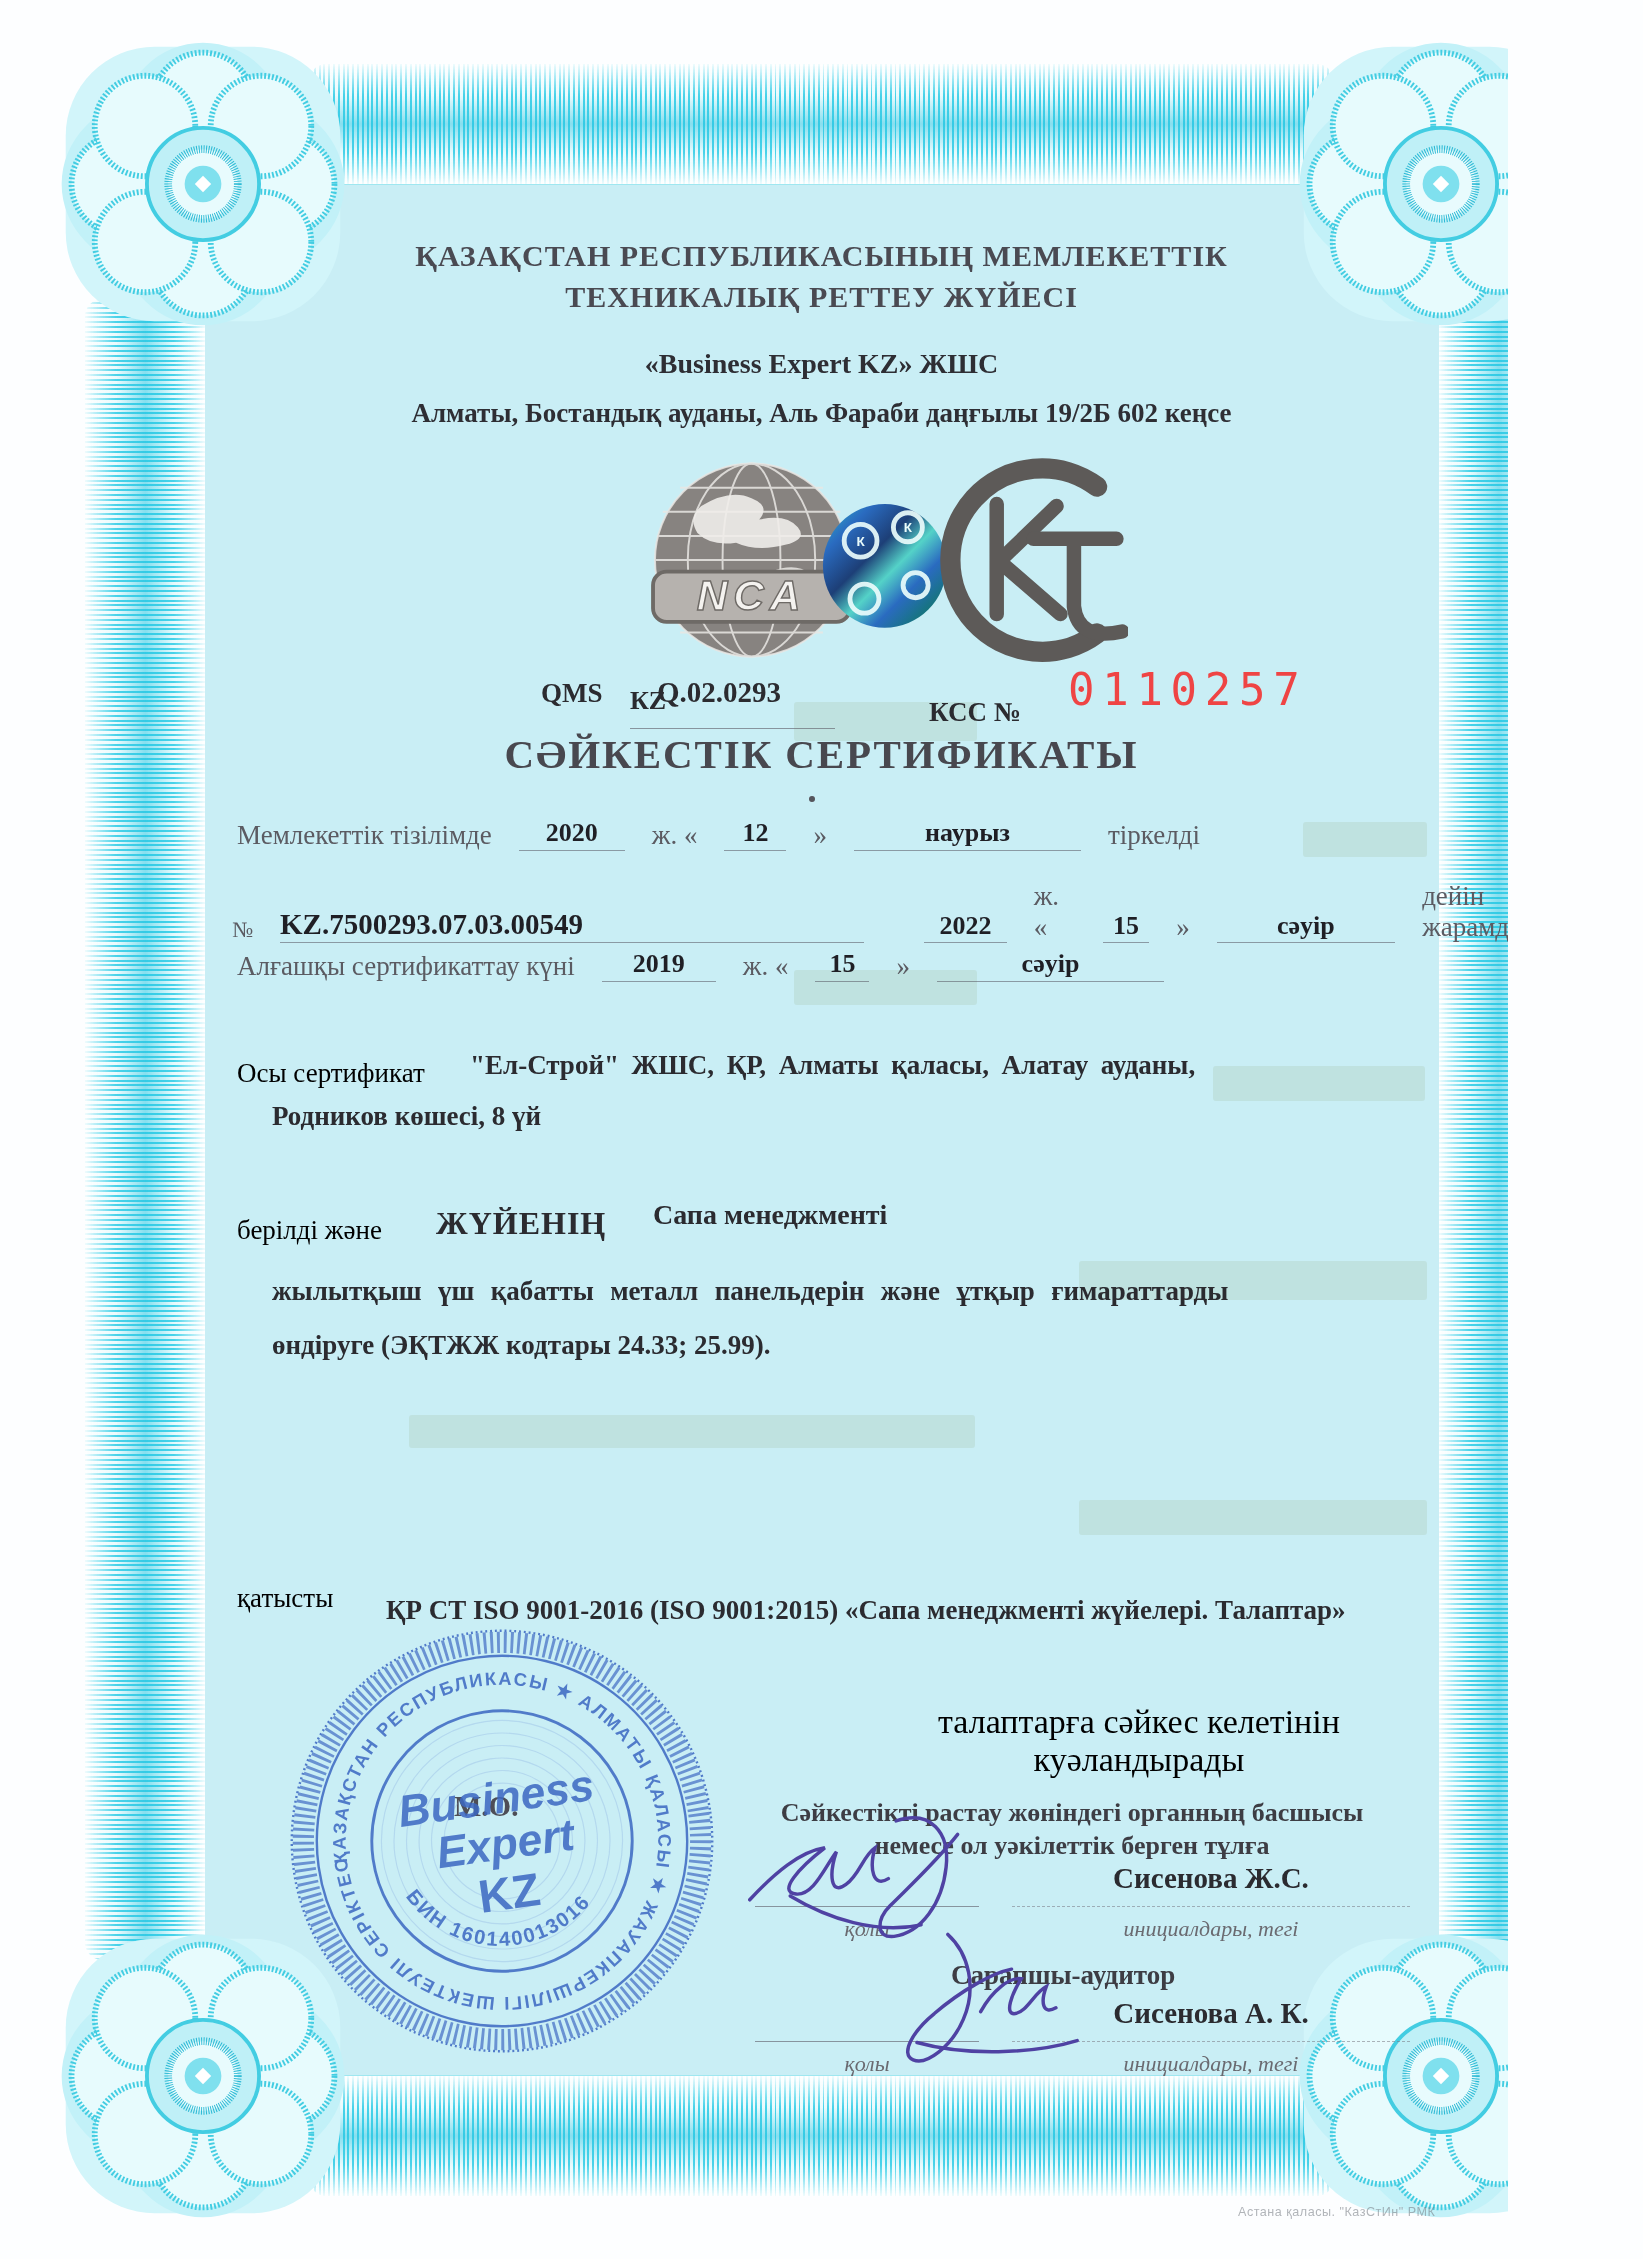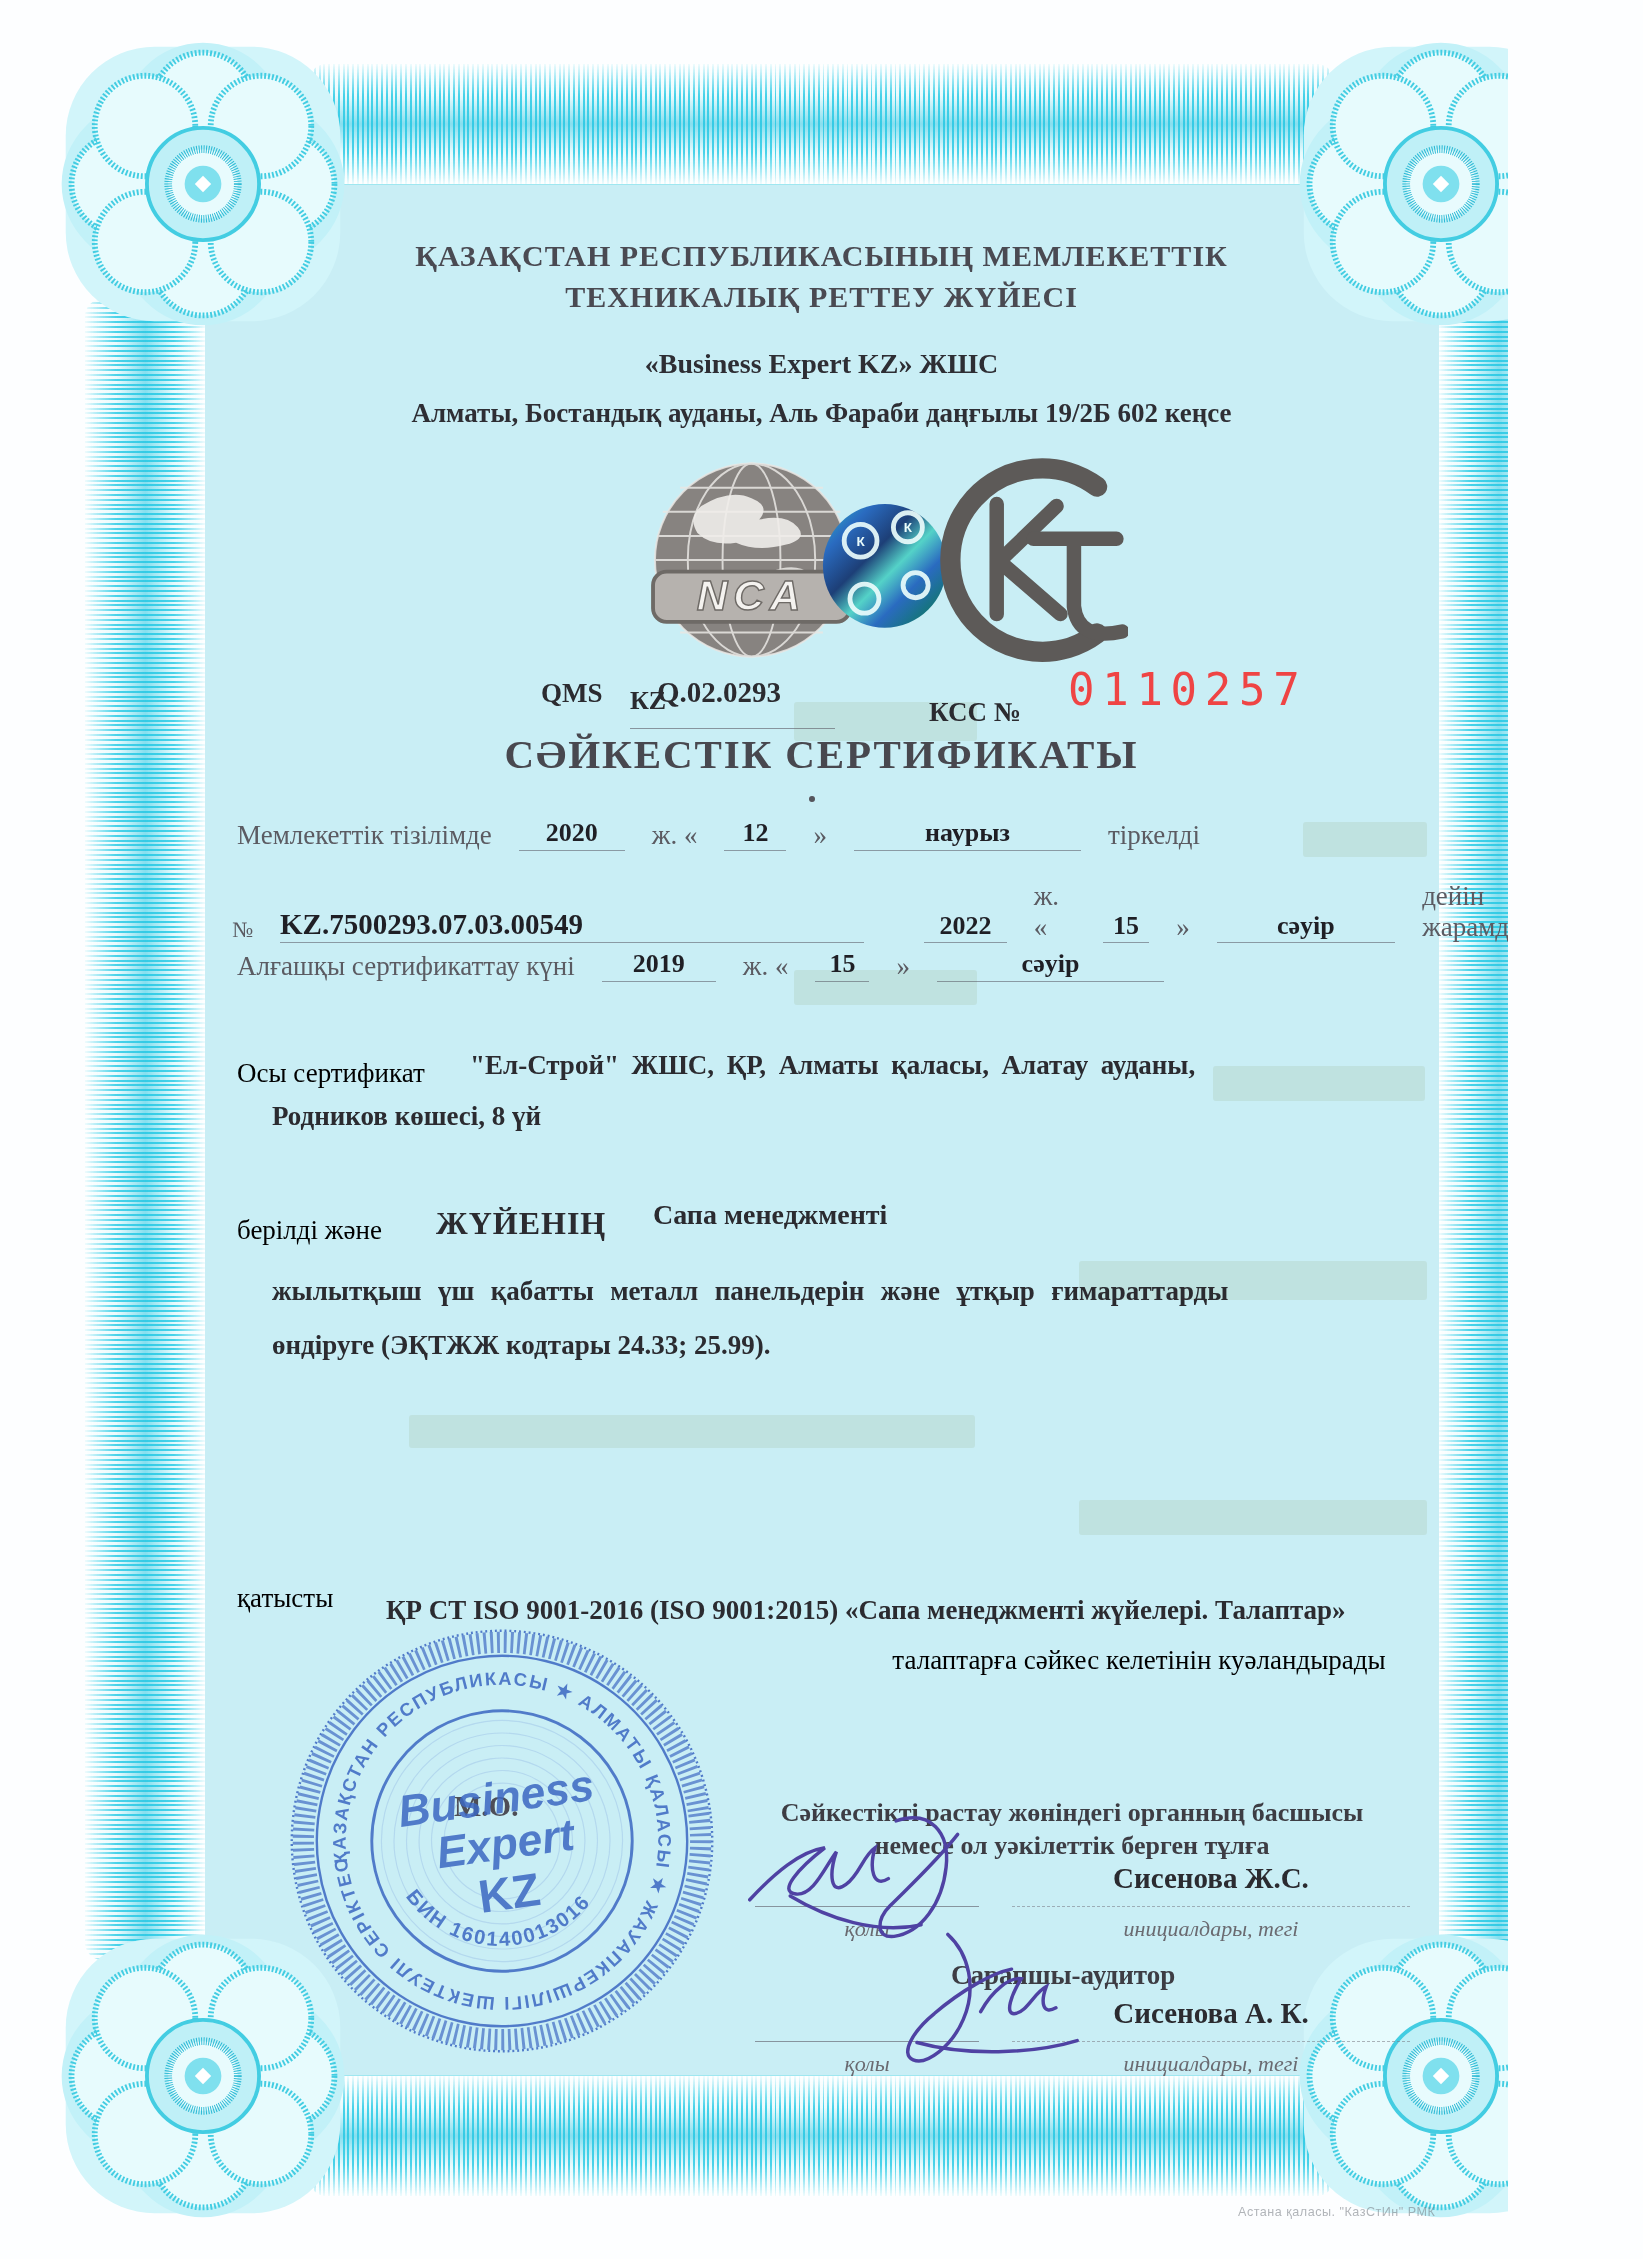--- a/index.html
+++ b/index.html
@@ -188,21 +188,21 @@
 
   <div class="t grey" style="left:237px;top:1215px;font-size:27px;">берілді және</div>
   <div class="t b" style="left:436px;top:1205px;font-size:32px;letter-spacing:1px;">ЖҮЙЕНІҢ</div>
   <div class="t b" style="left:628px;top:1199px;font-size:28px;margin-left:25px;">Сапа менеджменті</div>
   <div class="t b" style="left:272px;top:1276px;width:1168px;font-size:27px;word-spacing:9.7px;">жылытқыш  үш  қабатты  металл  панельдерін  және  ұтқыр  ғимараттарды</div>
   <div class="t b" style="left:272px;top:1330px;width:1168px;font-size:27px;">өндіруге (ЭҚТЖЖ кодтары 24.33; 25.99).</div>
 
   <div class="t grey" style="left:237px;top:1583px;font-size:27px;">қатысты</div>
   <div class="t b" style="left:386px;top:1595px;width:1072px;font-size:27px;">ҚР СТ ISO 9001-2016 (ISO 9001:2015) «Сапа менеджменті жүйелері. Талаптар»</div>
 
-  <div class="t grey center" style="left:830px;top:1645px;width:618px;font-size:27px;font-family:Liberation Serif, serif;">талаптарға сәйкес келетінін куәландырады</div>
+  <div class="t grey center" style="left:830px;top:1703px;width:618px;font-size:34px;font-family:Liberation Serif, serif;">талаптарға сәйкес келетінін куәландырады</div>
 
   <div class="t b" style="left:454px;top:1790px;font-size:29px;color:#4e4e56;z-index:2;">М.О.</div>
   <svg style="position:absolute;left:285px;top:1624px;z-index:3;" width="434" height="434" viewBox="0 0 450 450">
     <g opacity="0.85" transform="rotate(-8 225 225)" fill="none" stroke="#3c68c2">
       <g opacity=".28" stroke="#6f93d8" stroke-width="1.2">
         <circle cx="225" cy="225" r="125"></circle>
           <circle cx="225" cy="225" r="112"></circle>
           <circle cx="225" cy="225" r="99"></circle>
         <circle cx="225" cy="225" r="86"></circle>
           <circle cx="225" cy="225" r="73"></circle>

